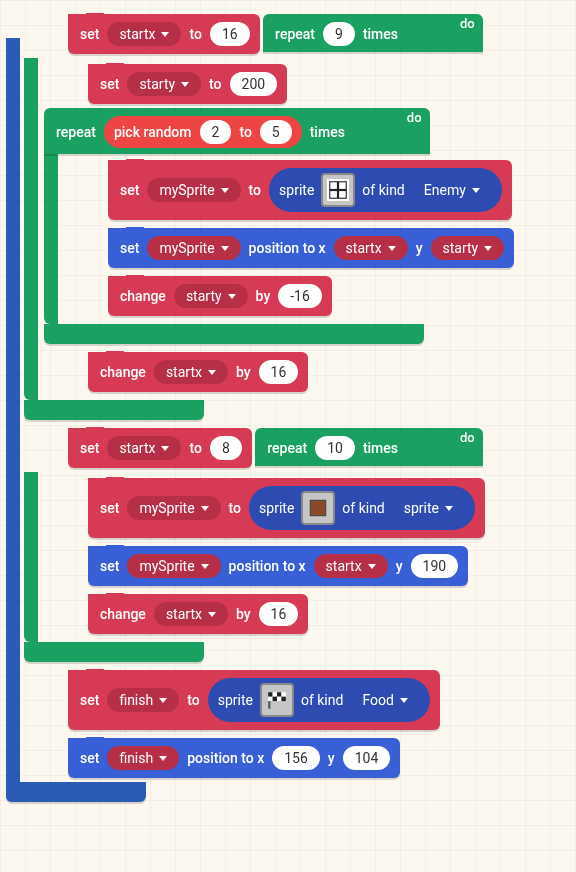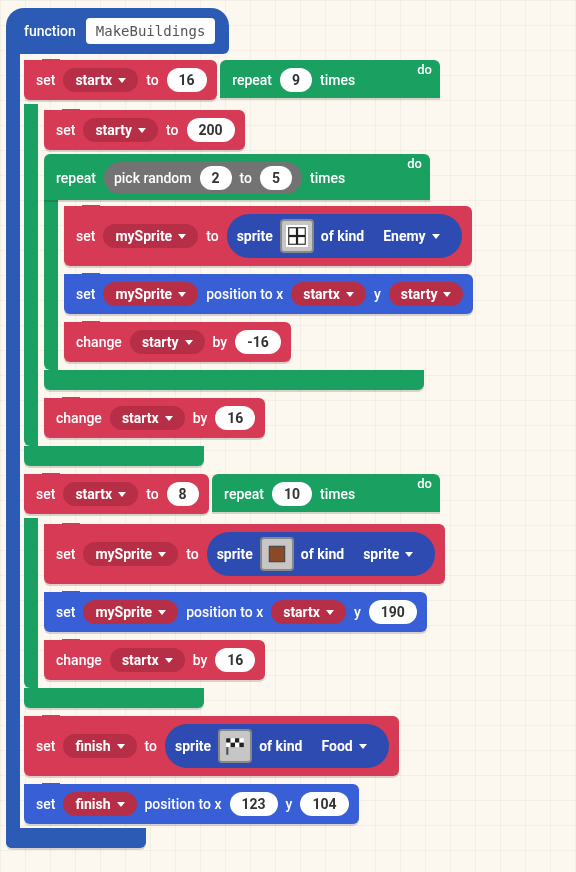--- a/index.html
+++ b/index.html
@@ -30,21 +30,21 @@
     margin: 4px 0;
     display: inline-flex;
     align-items: center;
     flex-wrap: nowrap;
     gap: 8px;
     box-shadow: 0 2px 0 rgba(0,0,0,0.15);
   }
   .blk .txt { white-space: nowrap; }
 
   
-  .stmt { border-top-left-radius: 0; }
+  .stmt { border-top-left-radius: 0; margin-left: 44px; }
   .stmt::before {
     content: "";
     position: absolute;
     top: -1px; left: 18px;
     width: 18px; height: 5px;
     background: inherit;
     border-radius: 0 0 4px 4px;
   }
 
   
@@ -65,21 +65,21 @@
 
   
   .pill, .drop, .slot, .slotround {
     display: inline-flex;
     align-items: center;
     justify-content: center;
     border-radius: 999px;
     padding: 3px 12px;
     min-width: 28px;
     min-height: 24px;
-    font-weight: 700;
+    font-weight: 400;
   }
   .pill.white { background: #fff; color: #333; }
   .drop { gap: 6px; }
   .drop.var { background: #b62f46; }
   .drop.kind { background: #2d4bb0; justify-content: space-between; }
   .chev {
     width: 0; height: 0;
     border-left: 4px solid transparent;
     border-right: 4px solid transparent;
     border-top: 5px solid #fff;
@@ -122,21 +122,21 @@
   .loop-top {
     display:flex; align-items:center; gap:8px;
     padding:8px 14px 6px 12px;
   }
   .loop-do {
     font-size:13px;
     padding:2px 8px 6px 12px;
     margin-left:36px;
   }
   .mathpill {
-    background:#737373;
+    background:#ef4444;
     border-radius:999px;
     display:inline-flex;
     align-items:center;
     gap:8px;
     padding:4px 10px;
   }
 
   
   .imgslot {
     width:34px; height:34px;
@@ -174,24 +174,20 @@
     margin-left:0;
   }
 </style>
 </head>
 <body>
 
 <div class="workspace">
 <div class="func-wrap">
   <div class="func-spine"></div>
 
-  <div class="hat c-func">
-    <span class="txt">function</span>
-    <span class="fname">MakeBuildings</span>
-  </div>
 
   <div class="func-inner">
 
     
     <div class="blk stmt c-var">
       <span class="txt">set</span>
       <span class="drop var">
             <span>startx</span>
             <span class="chev"></span>
           </span>
@@ -424,21 +420,21 @@
     </div>
 
     
     <div class="blk stmt c-sprite">
       <span class="txt">set</span>
       <span class="drop var">
             <span>finish</span>
             <span class="chev"></span>
           </span>
       <span class="txt">position to x</span>
-      <span class="pill white">123</span>
+      <span class="pill white">156</span>
       <span class="txt">y</span>
       <span class="pill white">104</span>
     </div>
 
   </div>
   <div class="func-bottom"></div>
 </div>
 </div>
 
 </body></html>

